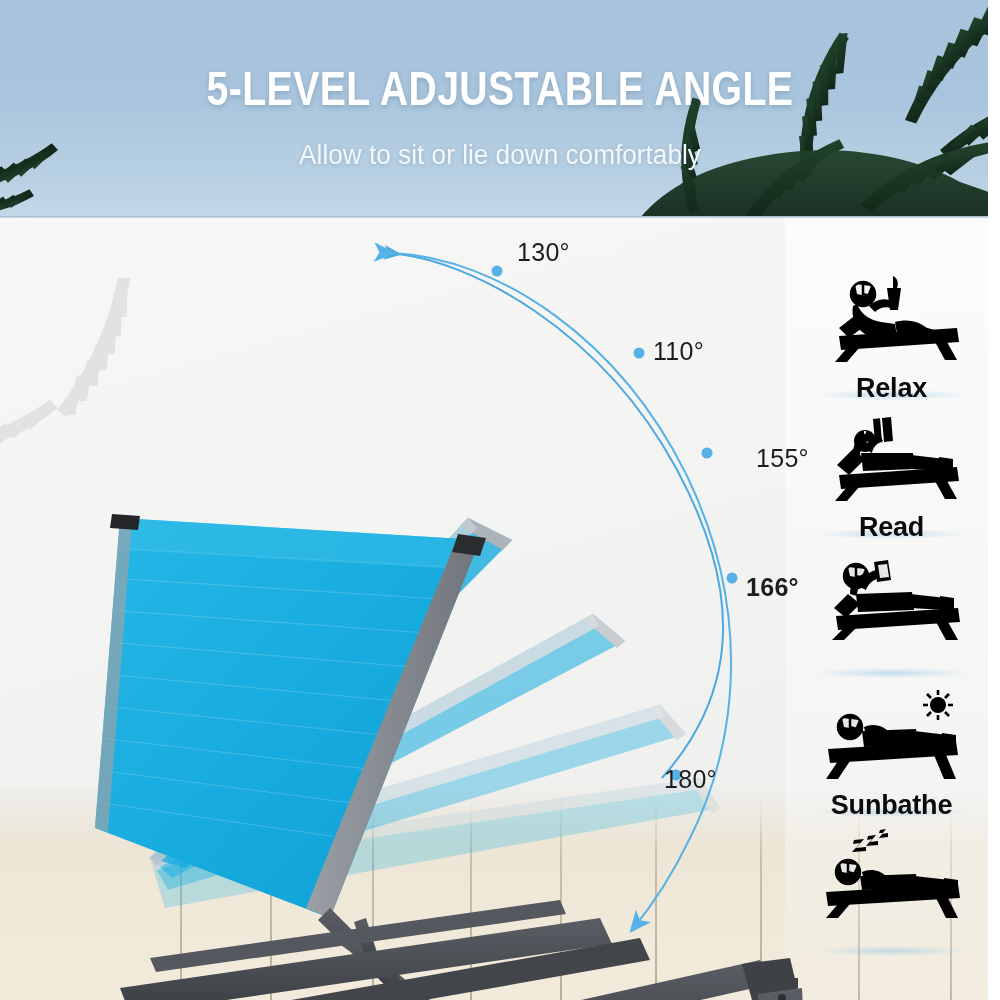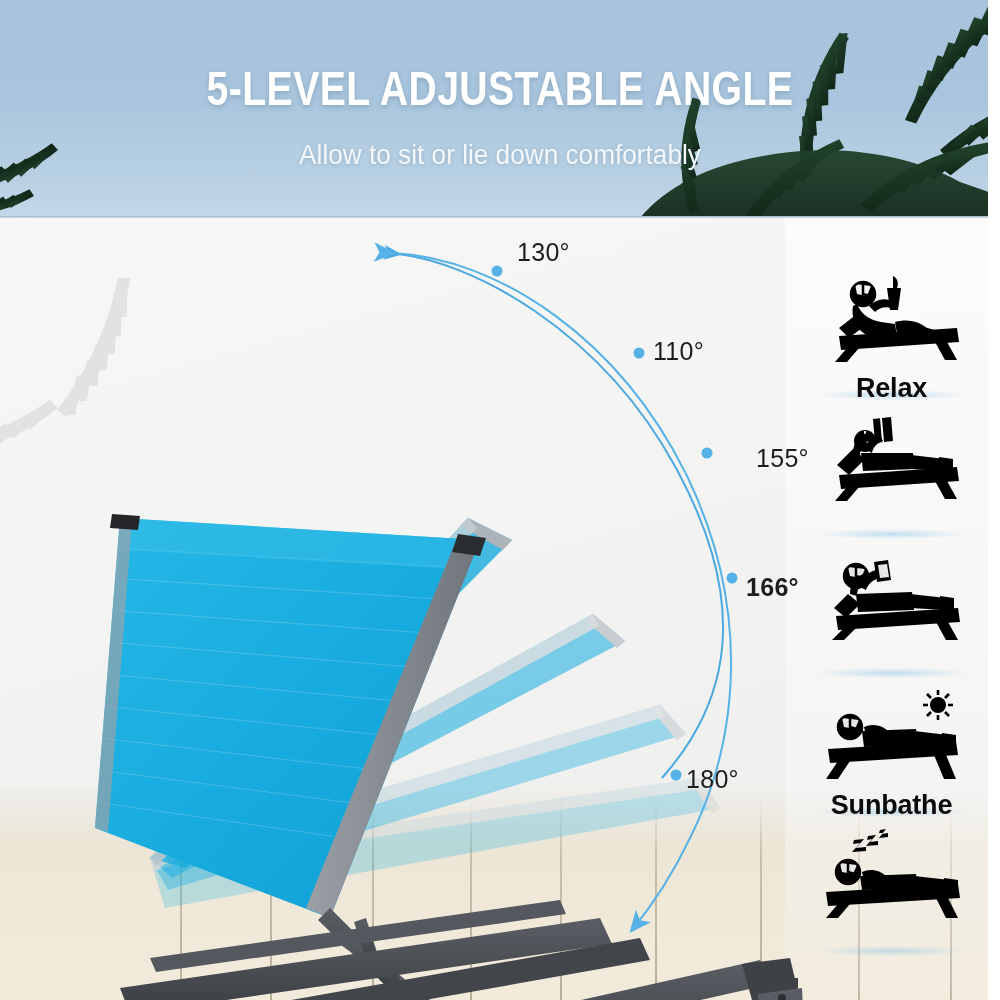--- a/index.html
+++ b/index.html
@@ -392,21 +392,21 @@
       <circle cx="639" cy="135" r="5.5" fill="#56b2e6"></circle>
       <circle cx="707" cy="235" r="5.5" fill="#56b2e6"></circle>
       <circle cx="732" cy="360" r="5.5" fill="#56b2e6"></circle>
       <circle cx="676" cy="557" r="5.5" fill="#56b2e6"></circle>
     </svg>
 
     <div class="angle-label" style="left:503px;top:238px;transform:translateY(-218px);margin-left:14px;">130°</div>
     <div class="angle-label" style="left:653px;top:337px;transform:translateY(-218px);">110°</div>
     <div class="angle-label" style="left:756px;top:444px;transform:translateY(-218px);">155°</div>
     <div class="angle-label" style="left:746px;top:573px;transform:translateY(-218px);font-weight:bold;">166°</div>
-    <div class="angle-label" style="left:686px;top:765px;transform:translateY(-218px);">180°</div>
+    <div class="angle-label" style="left:664px;top:765px;transform:translateY(-218px);">180°</div>
 
     <div class="features">
 
       <div class="feature">
         <div class="feature-icon">
           <svg width="150" height="92" viewBox="0 0 150 92">
             <g fill="#000000">
 
               <path d="M22,66 L140,58 L142,72 L24,80 Z"></path>
               <path d="M30,78 L42,78 L30,92 L18,92 Z"></path>
@@ -453,20 +453,21 @@
               <path d="M36,44 C36,34 42,26 50,24 L52,32 C46,34 43,40 43,46 Z"></path>
 
               <path d="M44,44 L96,44 L98,60 L46,62 Z"></path>
 
               <path d="M94,46 L128,50 L128,62 L94,60 Z"></path>
               <path d="M122,48 L136,50 L136,62 L122,62 Z"></path>
             </g>
           </svg>
         </div>
         <div class="feature-glow"></div>
+        <div class="feature-label">Read</div>
       </div>
 
       <div class="feature">
         <div class="feature-icon">
           <svg width="160" height="92" viewBox="0 0 160 92">
             <g fill="#000000">
               <path d="M24,68 L146,60 L148,74 L26,82 Z"></path>
               <path d="M32,80 L44,80 L32,92 L20,92 Z"></path>
               <path d="M124,74 L136,74 L146,92 L134,92 Z"></path>
               <path d="M22,60 L36,46 L48,56 L34,70 Z"></path>

